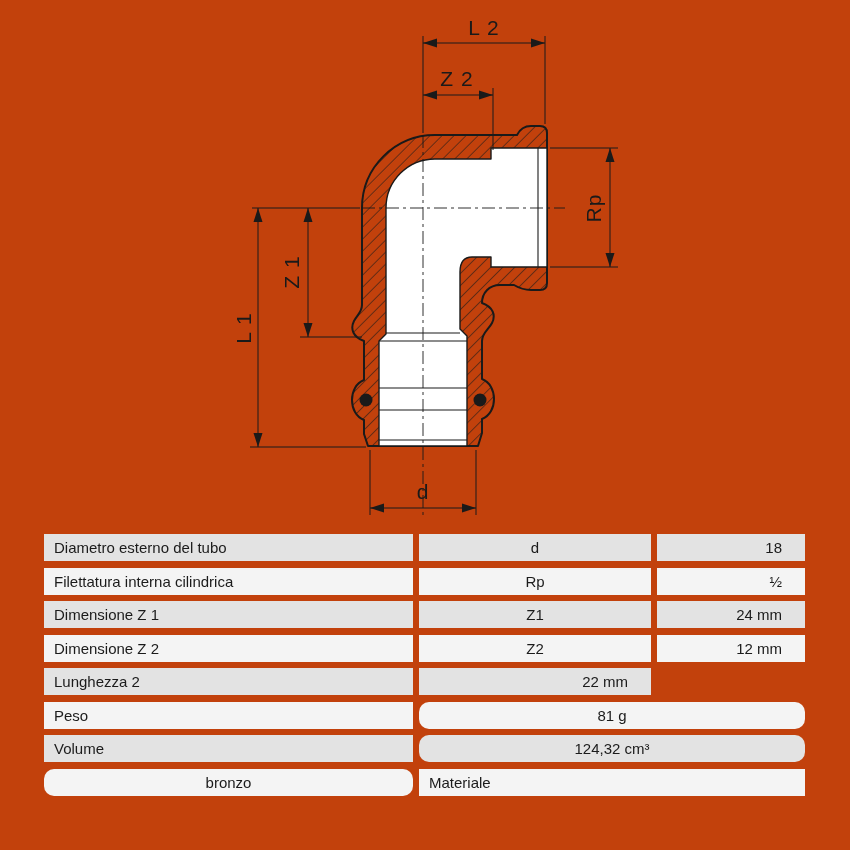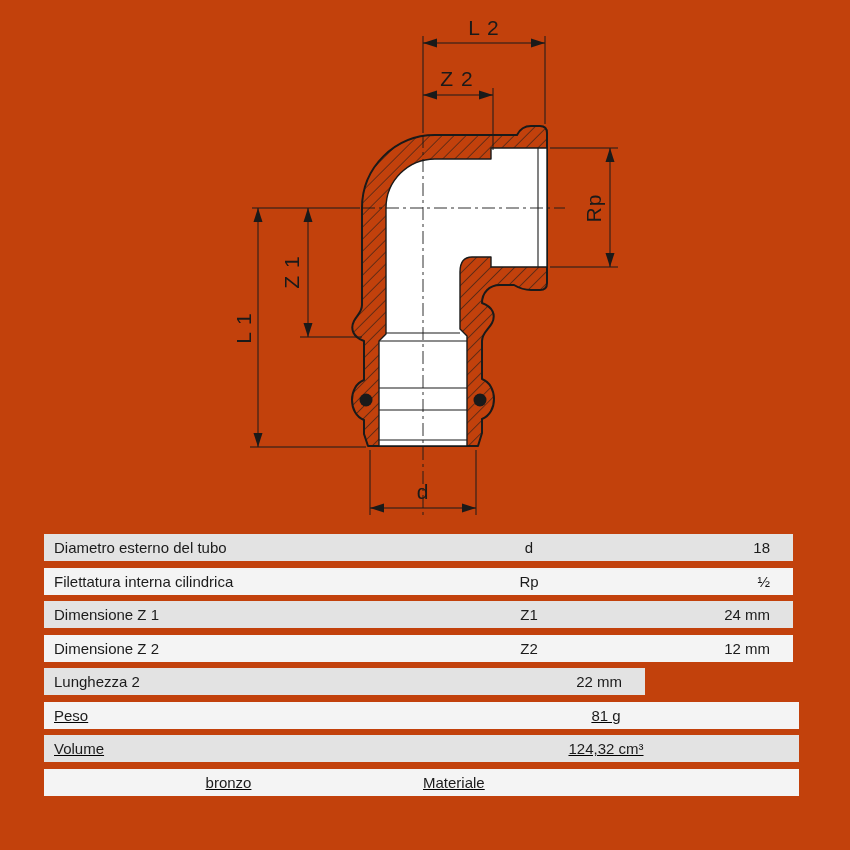--- a/index.html
+++ b/index.html
@@ -9,29 +9,29 @@
     --line:#1a1a1a;
     --row-odd:#e3e3e3;
     --row-even:#f4f4f4;
     --text:#1b1b1b;
   }
   .drawing-area{position:absolute;left:0;top:0;width:850px;height:530px;}
   .drawing-area svg{display:block;}
   .dim-text{font-family:"Liberation Sans", sans-serif;font-size:21px;fill:var(--line);letter-spacing:1px;}
 
   .spec-table{position:absolute;left:44px;top:534px;width:761px;}
-  .spec-row{display:grid;grid-template-columns:369px 232px 148px;column-gap:0;height:27px;margin-bottom:6.5px;}
-  .spec-row.merged{grid-template-columns:369px 386px;text-decoration:underline;}
+  .spec-row{display:grid;grid-template-columns:369px 232px 148px;column-gap:6px;height:27px;margin-bottom:6.5px;}
+  .spec-row.merged{grid-template-columns:369px 386px;}
   .cell{display:flex;align-items:center;font-size:15px;color:var(--text);}
   .spec-row:nth-child(odd) .cell{background:var(--row-odd);}
   .spec-row:nth-child(even) .cell{background:var(--row-even);}
   .cell.label{justify-content:flex-start;padding-left:10px;}
   .cell.symbol{justify-content:center;}
   .cell.value{justify-content:flex-end;padding-right:23px;}
-  .cell.merged-value{justify-content:center;}
+  .cell.merged-value{justify-content:center;border-radius:10px;}
 </style>
 </head>
 <body>
 
 <div class="page" style="--line: #1a1a1a; --row-odd: #e3e3e3; --row-even: #f4f4f4;">
 
   <div class="drawing-area">
     <svg width="850" height="530" viewBox="0 0 850 530">
       <defs>
         <pattern id="hatch" patternUnits="userSpaceOnUse" width="8.5" height="8.5" patternTransform="rotate(-45)">

